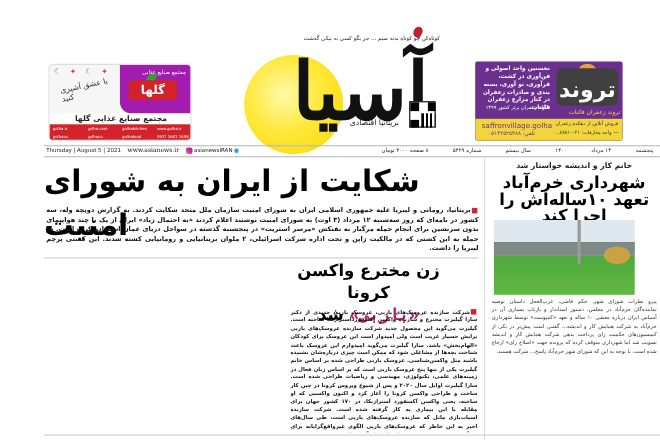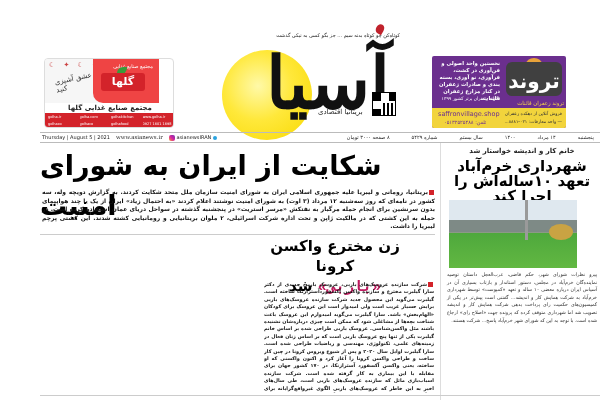--- a/index.html
+++ b/index.html
@@ -7,21 +7,21 @@
   body { font-family: "DejaVu Sans", sans-serif; position: relative; color: #111; }
 
   .page { position: absolute; left: 40px; top: 0; width: 560px; height: 400px; background: #fff; }
 
   
   .masthead { position: absolute; left: 0; top: 20px; width: 560px; height: 112px; }
   .ad-left { position: absolute; left: 4px; top: 38px; width: 130px; height: 70px; border: 1px solid #ddd; border-radius: 4px; overflow: hidden; background: #fff; }
   .ad-left .decor { position: absolute; left: 0; top: 0; width: 64px; height: 44px; background: #f6f6f6; }
   .ad-left .decor .ornaments { position: absolute; left: 4px; top: 2px; font-size: 7px; color: #c44; letter-spacing: 3px; }
   .ad-left .decor .script { position: absolute; left: 10px; top: 14px; font-size: 7px; color: #333; transform: rotate(-12deg); }
-  .ad-left .brandbox { position: absolute; left: 48px; top: 0; width: 66px; height: 44px; background: #ef4444; border-bottom-left-radius: 10px; }
+  .ad-left .brandbox { position: absolute; left: 64px; top: 0; width: 66px; height: 44px; background: #a21caf; border-bottom-left-radius: 10px; }
   .ad-left .brandbox .small { position: absolute; right: 6px; top: 4px; font-size: 5px; color: #fff; }
   .ad-left .brandbox .logo { position: absolute; left: 8px; top: 14px; width: 44px; height: 18px; background: #d3232a; border-radius: 3px; color: #fff; font-size: 11px; font-weight: bold; text-align: center; line-height: 18px; }
   .ad-left .brandbox .leaf { position: absolute; left: 24px; top: 8px; width: 10px; height: 7px; background: #3a9b3a; border-radius: 6px 0; }
   .ad-left .tagline { position: absolute; left: 0; top: 44px; width: 130px; height: 10px; font-size: 7px; font-weight: bold; color: #222; text-align: center; line-height: 10px; }
   .ad-left .social { position: absolute; left: 0; top: 54px; width: 130px; height: 16px; background: #d3232a; display: grid; grid-template-columns: repeat(4, 1fr); padding: 1px 3px; gap: 0 2px; }
   .ad-left .social span { font-size: 3.5px; color: #fff; white-space: nowrap; overflow: hidden; line-height: 7px; }
 
   .logo-area { position: absolute; left: 160px; top: 0; width: 240px; height: 112px; }
   .sun { position: absolute; left: 22px; top: 30px; width: 90px; height: 90px; border-radius: 50%; background: radial-gradient(circle at 40% 40%, #fff9a8 0%, #ffe83a 45%, #f7d800 100%); }
   .logo-word { position: absolute; left: 20px; top: 18px; width: 170px; height: 90px; font-family: "DejaVu Serif", serif; font-size: 72px; font-weight: bold; color: #111; direction: rtl; text-align: right; line-height: 90px; letter-spacing: -4px; }
@@ -128,21 +128,21 @@
       <div class="qr"></div>
     </div>
 
     <div class="ad-right">
       <div class="copy">نخستین واحد اصولی و فن‌آوری در کشت، فرآوری، نو آوری، بسته بندی و صادرات زعفران در کنار مزارع زعفران قائنات.</div>
       <div class="award">تاکونه زعفران برتر کشور ۱۳۹۹</div>
       <div class="brand-flower"></div>
       <div class="brand">تروند</div>
       <div class="brand-line">تروند زعفران قائنات</div>
       <div class="footer">
-        <div class="web">saffronvillage.shop</div>
+        <div class="web">saffronvillage.golha</div>
         <div class="tel">تلفن: ۰۵۱۳۲۵۲۵۴۸۸</div>
         <div class="info">فروش آنلاین از دهکده زعفران — واحد معارفات: ۰۲۱-۸۸۸۱...</div>
       </div>
     </div>
   </div>
 
   <div class="infobar">
     <div class="left">
       <span>Thursday | August 5 | 2021</span>
       <span class="web">www.asianews.ir</span>

